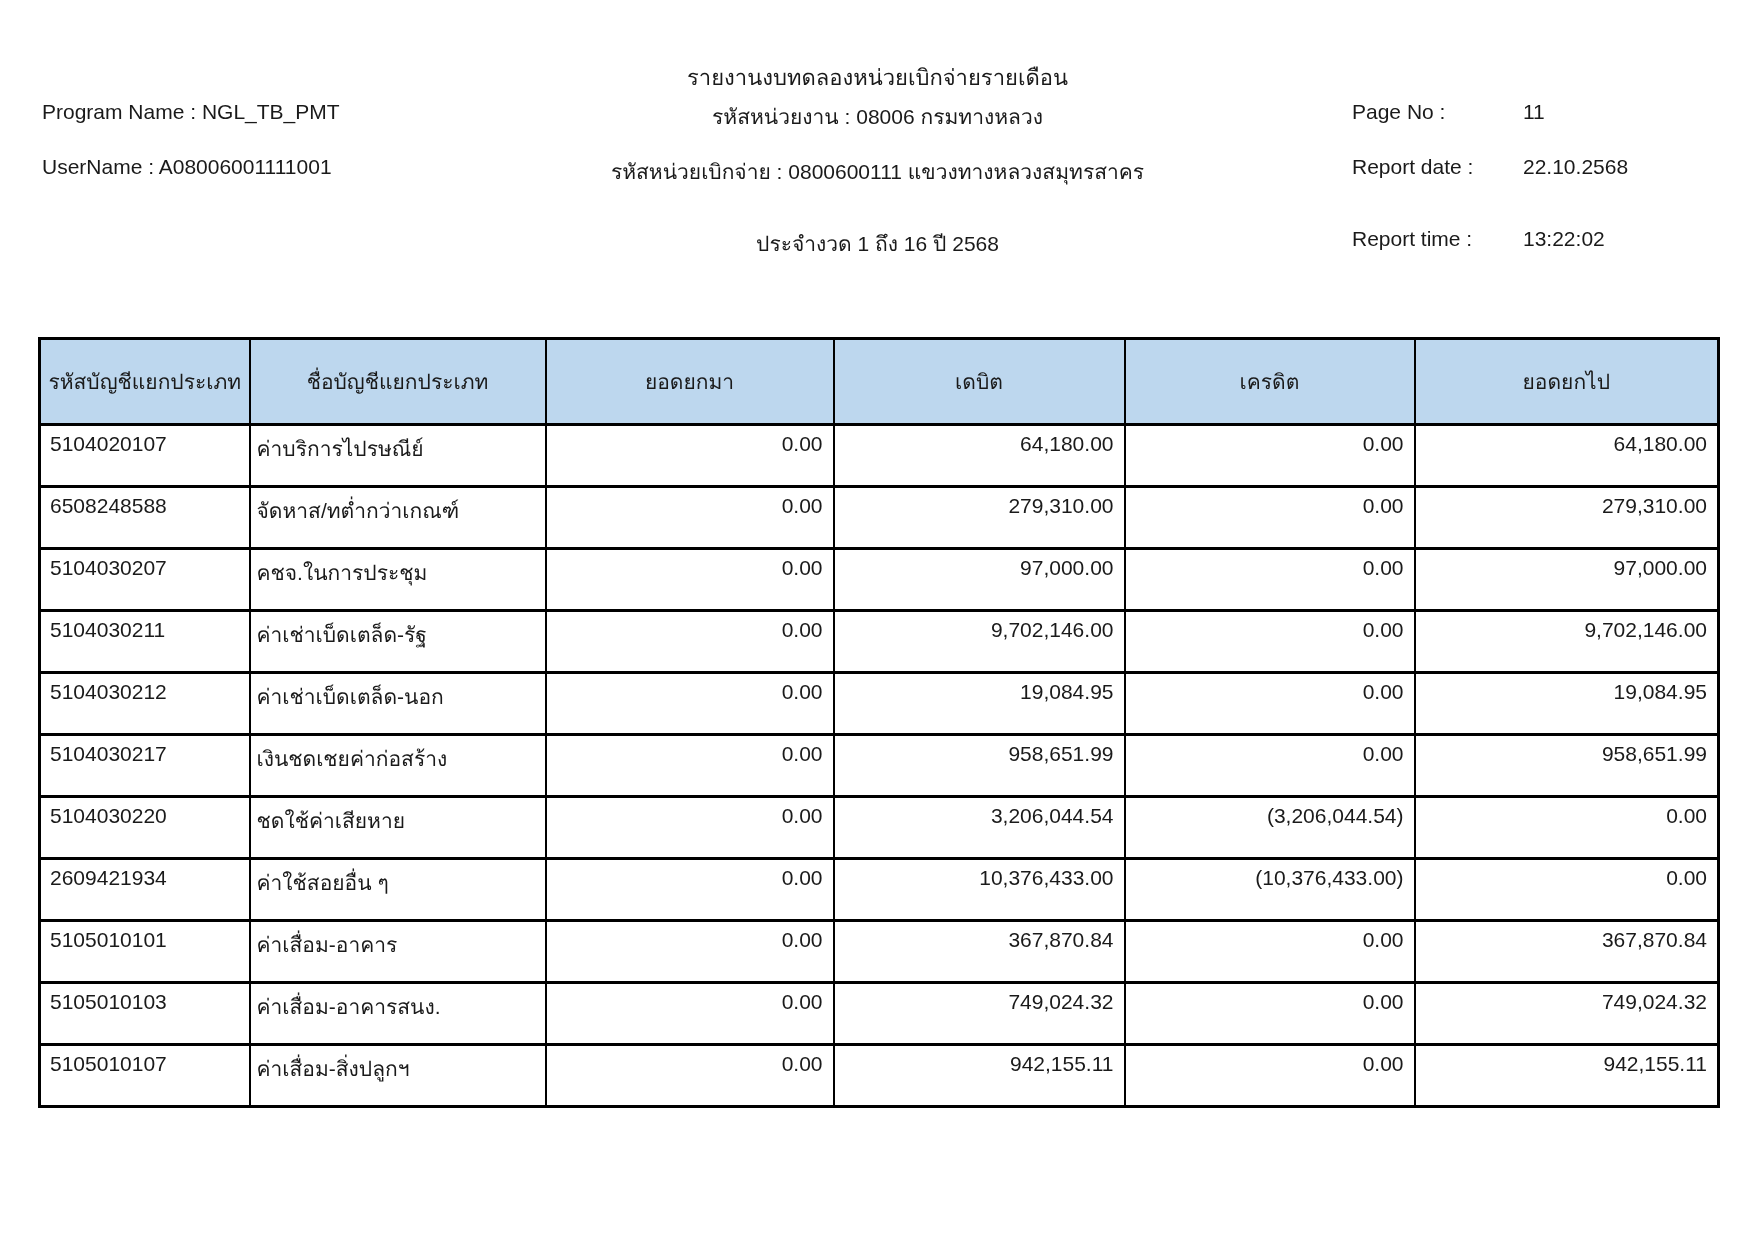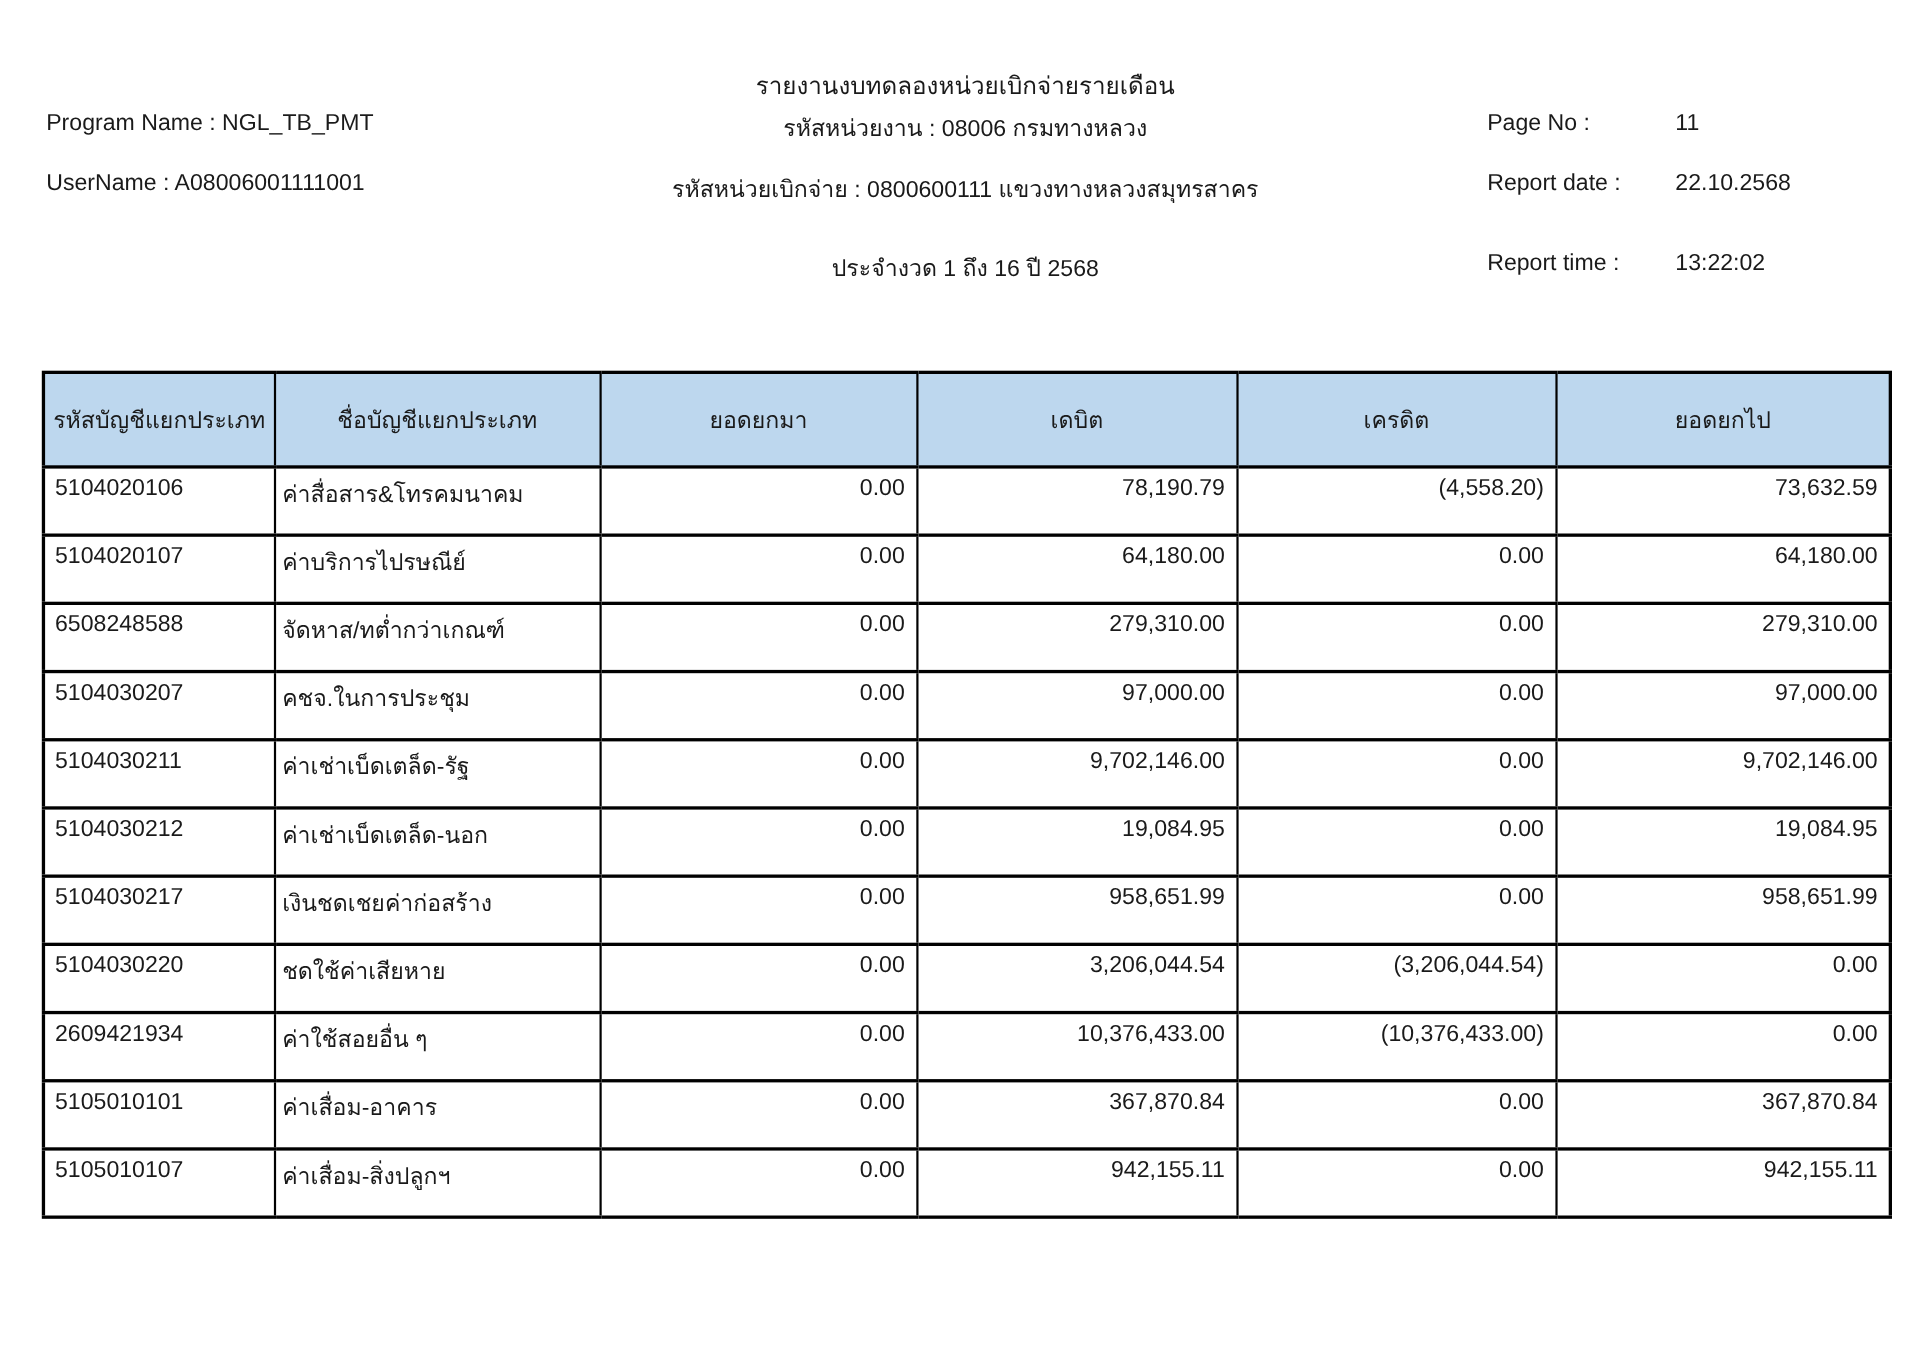--- a/index.html
+++ b/index.html
@@ -100,28 +100,20 @@
       <th>รหัสบัญชีแยกประเภท</th>
       <th>ชื่อบัญชีแยกประเภท</th>
       <th>ยอดยกมา</th>
       <th>เดบิต</th>
       <th>เครดิต</th>
       <th>ยอดยกไป</th>
     </tr>
   </thead>
   <tbody id="tb-body">
       <tr>
-        <td class="cell-code">5104020106</td>
-        <td class="cell-name">ค่าสื่อสาร&amp;โทรคมนาคม</td>
-        <td class="num">0.00</td>
-        <td class="num">78,190.79</td>
-        <td class="num">(4,558.20)</td>
-        <td class="num">73,632.59</td>
-      </tr>
-      <tr>
         <td class="cell-code">5104020107</td>
         <td class="cell-name">ค่าบริการไปรษณีย์</td>
         <td class="num">0.00</td>
         <td class="num">64,180.00</td>
         <td class="num">0.00</td>
         <td class="num">64,180.00</td>
       </tr>
       <tr>
         <td class="cell-code">6508248588</td>
         <td class="cell-name">จัดหาส/ทต่ำกว่าเกณฑ์</td>
@@ -180,20 +172,28 @@
       </tr>
       <tr>
         <td class="cell-code">5105010101</td>
         <td class="cell-name">ค่าเสื่อม-อาคาร</td>
         <td class="num">0.00</td>
         <td class="num">367,870.84</td>
         <td class="num">0.00</td>
         <td class="num">367,870.84</td>
       </tr>
       <tr>
+        <td class="cell-code">5105010103</td>
+        <td class="cell-name">ค่าเสื่อม-อาคารสนง.</td>
+        <td class="num">0.00</td>
+        <td class="num">749,024.32</td>
+        <td class="num">0.00</td>
+        <td class="num">749,024.32</td>
+      </tr>
+      <tr>
         <td class="cell-code">5105010107</td>
         <td class="cell-name">ค่าเสื่อม-สิ่งปลูกฯ</td>
         <td class="num">0.00</td>
         <td class="num">942,155.11</td>
         <td class="num">0.00</td>
         <td class="num">942,155.11</td>
       </tr>
     </tbody>
 </table>
 

